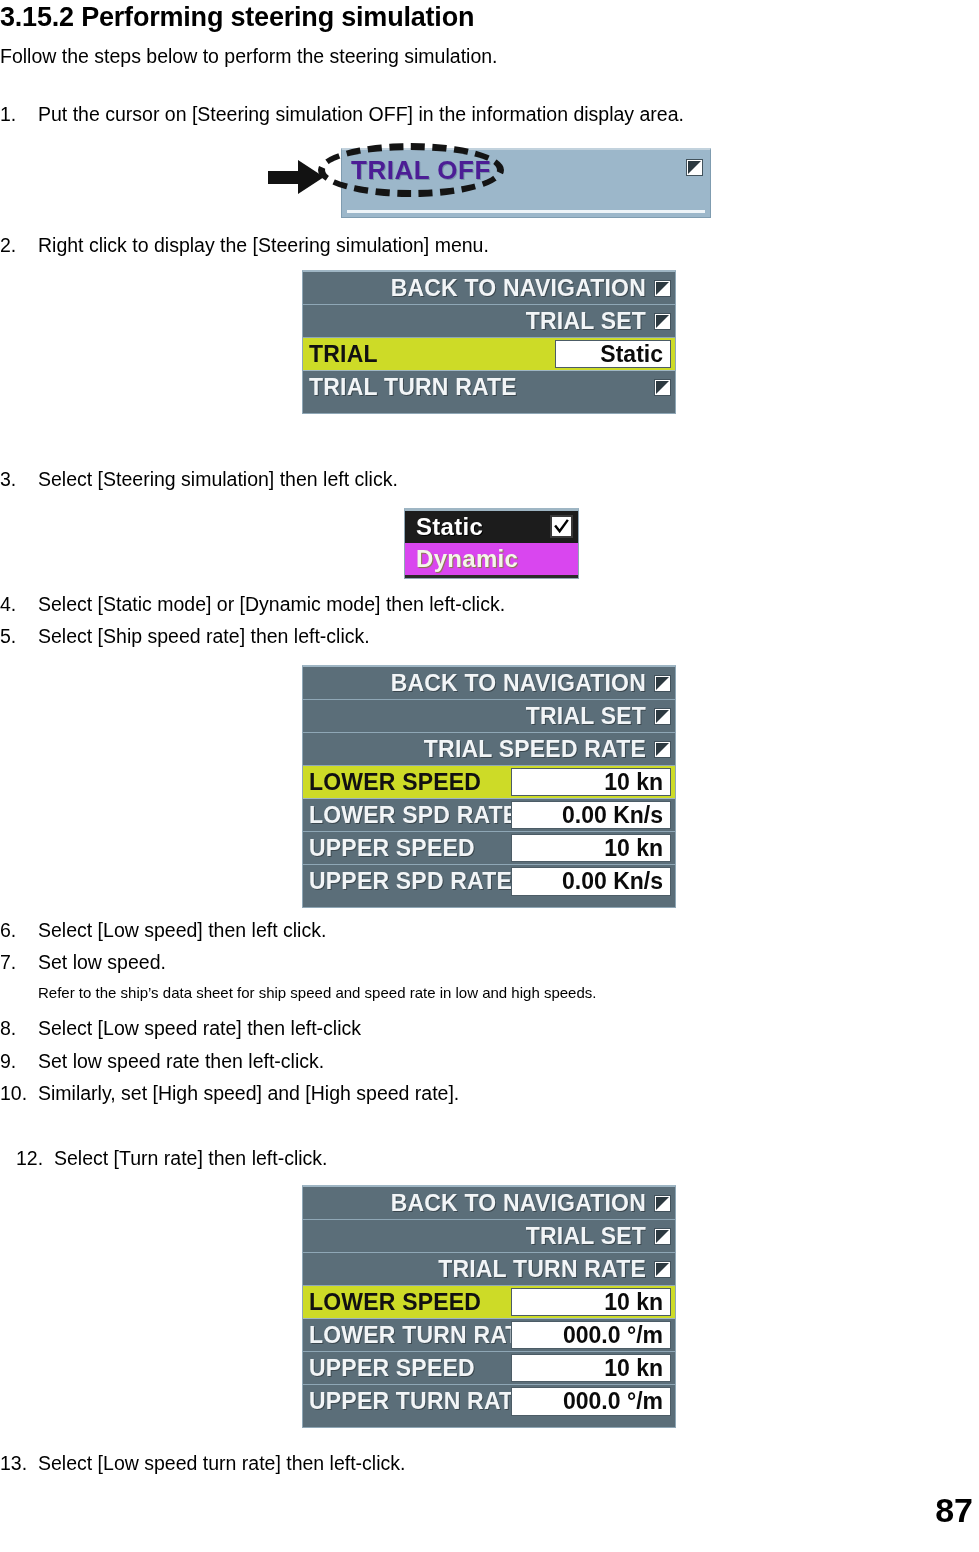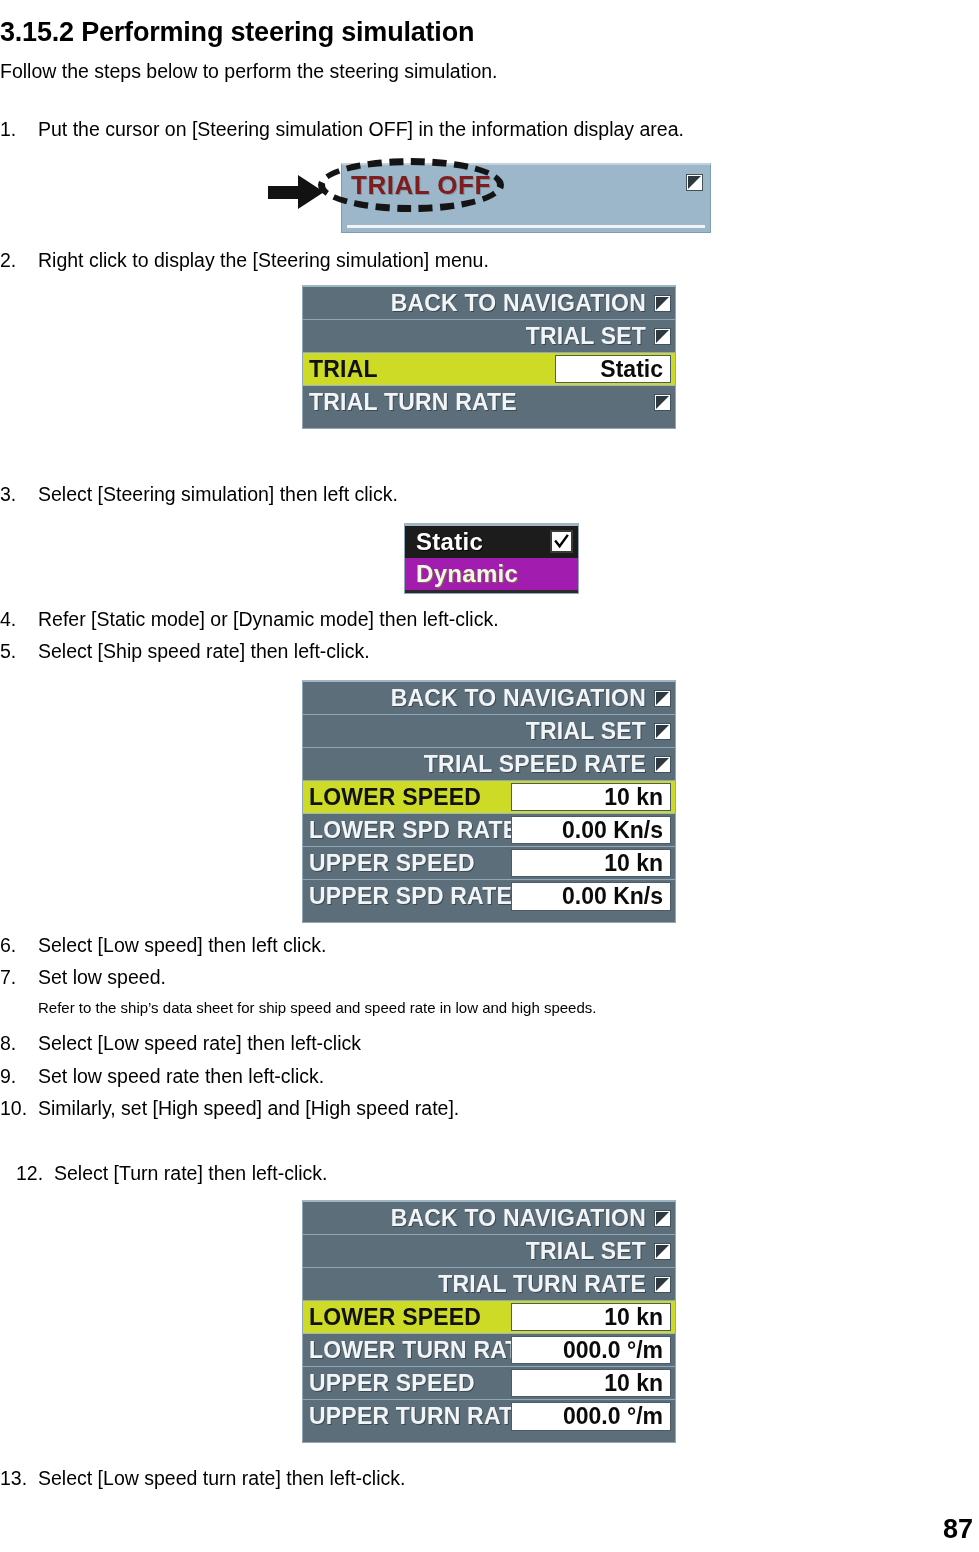--- a/index.html
+++ b/index.html
@@ -16,21 +16,20 @@
     color: #000000;
     overflow: hidden;
   }
 
   .page {
     position: relative;
     width: 979px;
     height: 1534px;
     padding: 0;
     box-sizing: border-box;
-    margin-top: 15px;
   }
 
   
   .heading {
     position: absolute;
     left: 0px;
     top: 2px;
     font-size: 27px;
     font-weight: bold;
     letter-spacing: -0.2px;
@@ -66,21 +65,21 @@
   .substep {
     position: absolute;
     font-size: 15px;
     white-space: nowrap;
   }
 
   .page-number {
     position: absolute;
     right: 6px;
     bottom: 4px;
-    font-size: 27px;
+    font-size: 34px;
     font-weight: bold;
   }
 
   
   .menu {
     position: absolute;
     background: #5b6e79;
     box-sizing: border-box;
     border-top: 2px solid #9fb6c4;
     border-left: 1px solid #8fa7b6;
@@ -179,21 +178,21 @@
     border: 1px solid #7f9cb0;
     border-top: 2px solid #c2d2dd;
     box-sizing: border-box;
   }
   .trial-banner .bnr-text {
     position: absolute;
     left: 9px;
     top: 5px;
     font-size: 26px;
     font-weight: bold;
-    color: #7f1d1d;
+    color: #4c1d95;
     text-shadow: 1px 1px 0 rgba(90,120,140,0.55);
     letter-spacing: 0.5px;
     white-space: nowrap;
   }
   .trial-banner .bnr-icon {
     position: absolute;
     right: 7px;
     top: 9px;
     width: 17px;
     height: 17px;
@@ -280,21 +279,21 @@
     font-size: 24px;
     font-weight: bold;
     letter-spacing: 0.3px;
     white-space: nowrap;
   }
   .sd-row.static-row { background: #1c1c1c; }
   .sd-row.static-row .sd-label {
     color: #ffffff;
     text-shadow: 1px 1px 0 rgba(0,0,0,0.9);
   }
-  .sd-row.dynamic-row { background: #a21caf; }
+  .sd-row.dynamic-row { background: #d946ef; }
   .sd-row.dynamic-row .sd-label {
     color: #f4f7ea;
     text-shadow: 1px 1px 1px rgba(120,130,40,0.85);
   }
   .check-box {
     position: absolute;
     right: 5px;
     top: 4px;
     width: 23px;
     height: 23px;
@@ -375,21 +374,21 @@
         </svg>
       </span>
     </div>
     <div class="sd-row dynamic-row">
       <span class="sd-label">Dynamic</span>
     </div>
   </div>
 
   <div class="step" style="left:0px; top:593px;">
     <span class="num">4.</span>
-    <span class="txt">Refer [Static mode] or [Dynamic mode] then left-click.</span>
+    <span class="txt">Select [Static mode] or [Dynamic mode] then left-click.</span>
   </div>
   <div class="step" style="left:0px; top:625px;">
     <span class="num">5.</span>
     <span class="txt">Select [Ship speed rate] then left-click.</span>
   </div>
 
   <div class="menu" style="left:302px; top:665px; width:374px;">
 
     <div class="menu-row right">
       <span class="label">BACK TO NAVIGATION</span>

